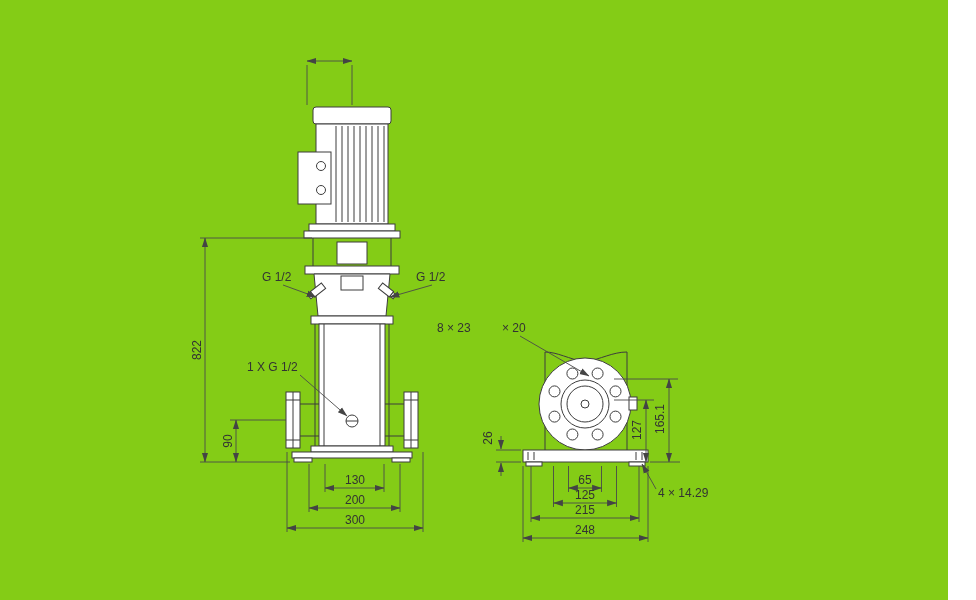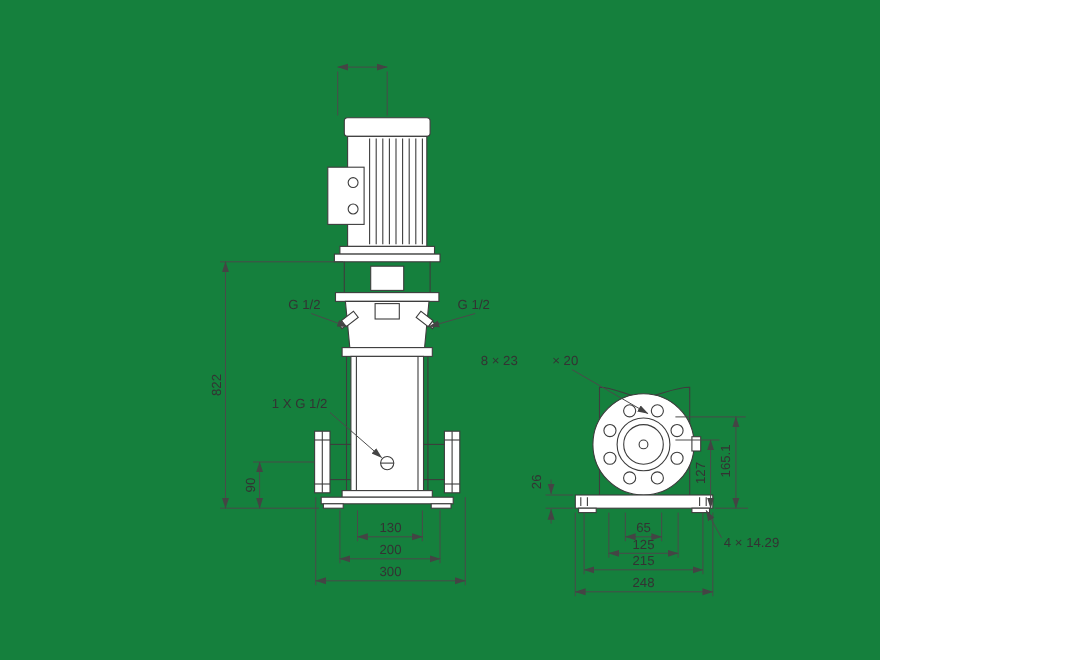--- a/index.html
+++ b/index.html
@@ -1,16 +1,16 @@
 <!DOCTYPE html>
 <html><head>
 <meta charset="utf-8">
 <style>
   html,body{margin:0;padding:0;background:#ffffff;}
-  .page{width:800px;height:600px;background:#15803d;overflow:hidden;position:relative;
+  .page{width:948px;height:600px;background:#84cc16;overflow:hidden;position:relative;
         font-family:"Liberation Sans",sans-serif;}
   svg{display:block;}
   svg text{font-family:"Liberation Sans",sans-serif;font-size:12px;fill:#333;stroke:none;}
   .obj *{stroke:#3d3d3d;stroke-width:1;fill:none;}
   .obj .fillw{fill:#ffffff;}
   .dim *{stroke:#4a4a4a;stroke-width:0.9;fill:none;}
   .dim text{stroke:none;fill:#333;}
 </style>
 </head>
 <body>

